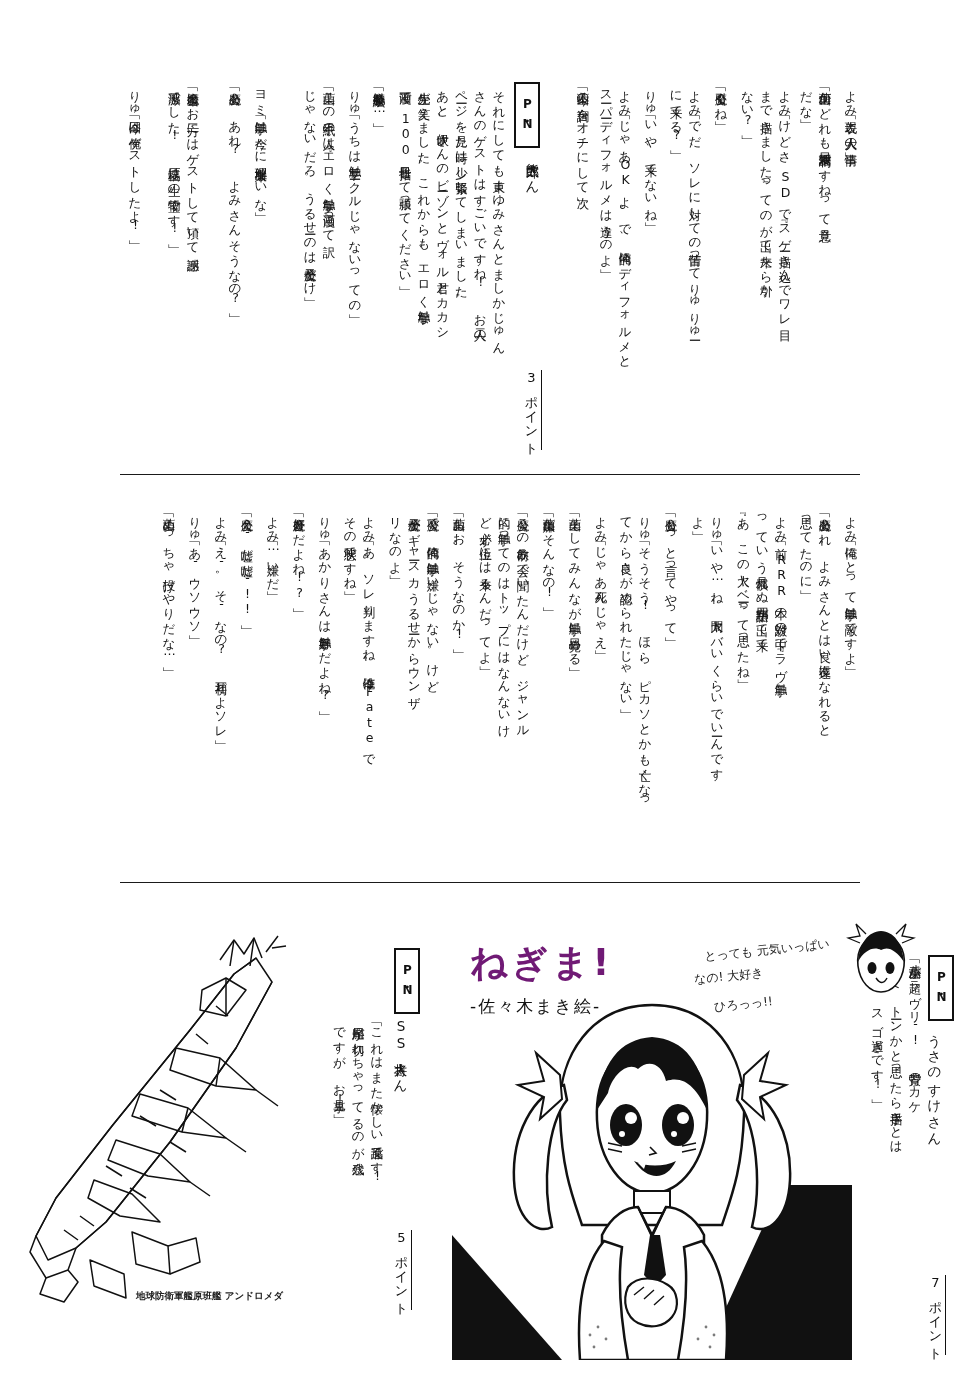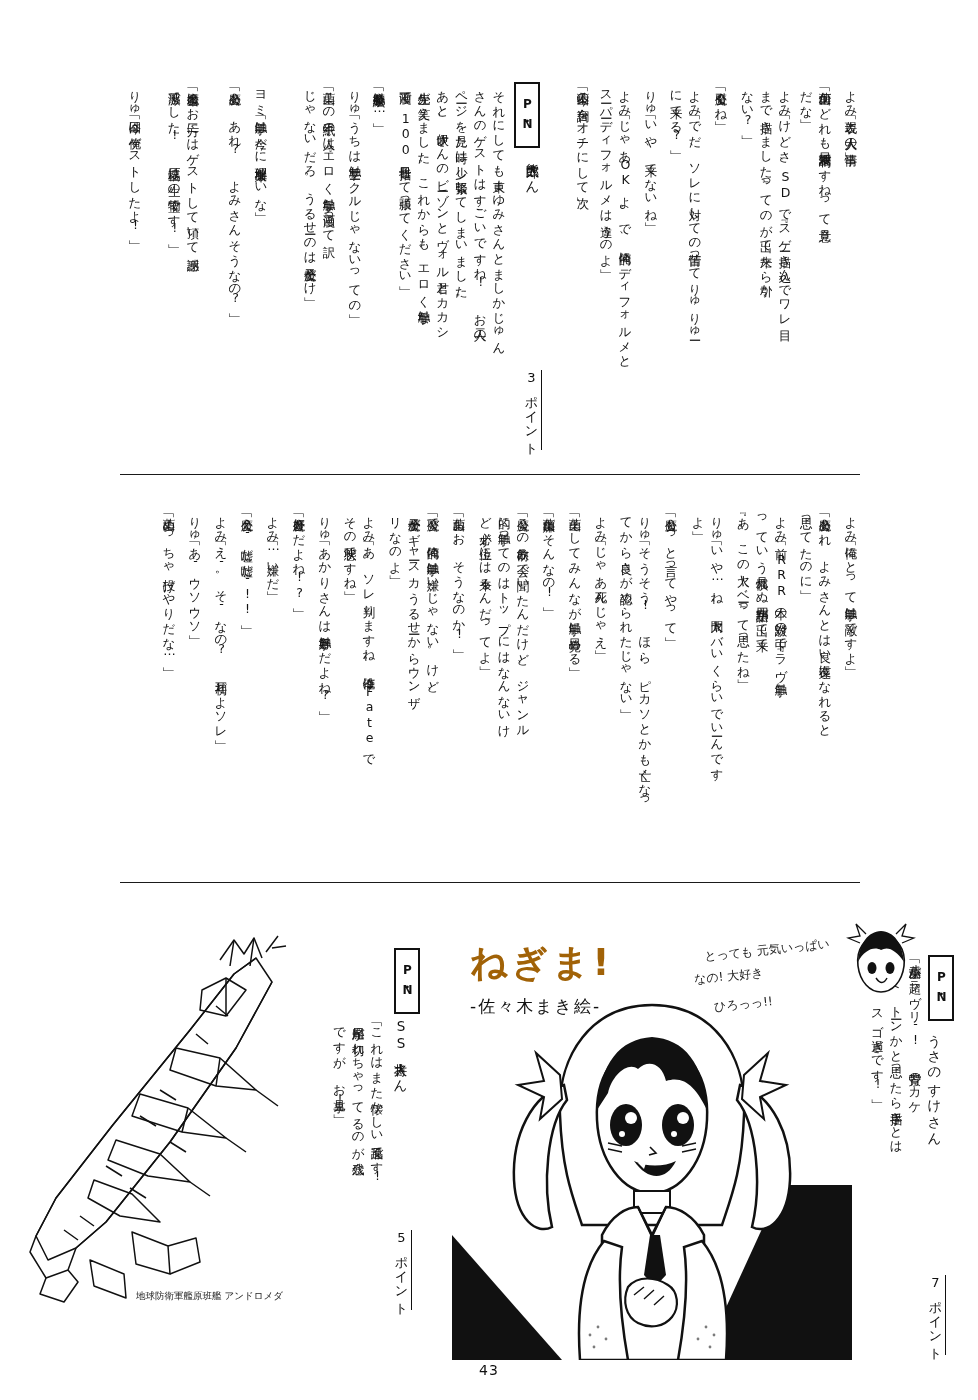--- a/index.html
+++ b/index.html
@@ -81,20 +81,21 @@
   .logo-text{
     position:absolute;
     font-family:"DejaVu Sans", sans-serif;
     font-weight:bold;
   }
 
   .caption{
     position:absolute;
     font-size:10px;
     color:#222;
+    font-weight:bold;
   }
 
   .pagenum{
     position:absolute;
     left:0;right:0;
     bottom:22px;
     text-align:center;
     font-size:14px;
     color:#111;
     letter-spacing:1px;
@@ -264,21 +265,21 @@
           <circle cx="154" cy="404" r="1.4"></circle>
             <circle cx="142" cy="412" r="1.4"></circle>
           <circle cx="262" cy="400" r="1.4"></circle>
             <circle cx="254" cy="392" r="1.4"></circle>
           <circle cx="246" cy="404" r="1.4"></circle>
             <circle cx="258" cy="412" r="1.4"></circle>
         </g>
       </svg>
     </div>
 
-    <div class="logo-text" style="left:470px;top:38px;font-size:37px;letter-spacing:3px;color:#a16207;">ねぎま!</div>
+    <div class="logo-text" style="left:470px;top:38px;font-size:37px;letter-spacing:3px;color:#701a75;">ねぎま!</div>
     <div class="logo-text" style="left:470px;top:95px;font-size:17px;letter-spacing:2px;color:#111;font-weight:normal;">-佐々木まき絵-</div>
 
 
     <div class="handwrite" style="left:704px;top:42px;">とっても 元気いっぱい</div>
     <div class="handwrite" style="left:694px;top:68px;">なの! 大好き</div>
     <div class="handwrite" style="left:714px;top:96px;">ひろっっ!!</div>
 
     <svg style="position:absolute;left:846px;top:18px;" width="70" height="90" viewBox="0 0 70 90">
       <path d="M35,18 C18,18 10,32 12,48 C14,64 24,74 35,74 C46,74 56,64 58,48 C60,32 52,18 35,18 Z" fill="#fff" stroke="#111" stroke-width="1.6"></path>
       <path d="M12,44 C14,24 22,14 35,13 C48,14 56,24 58,44 C50,32 42,28 35,32 C28,28 18,32 12,44 Z" fill="#111"></path>
@@ -336,14 +337,13 @@
           <path d="M236,160 L258,176 M206,208 L226,222 M170,252 L190,266"></path>
 
           <path d="M150,212 L166,222 M110,258 L126,268"></path>
         </g>
       </svg>
     </div>
     <div class="caption" style="left:136px;top:390px;font-size:9.5px;">地球防衛軍艦原班艦 アンドロメダ</div>
 
   </div>
 
-  <div class="pagenum">43</div>
 </div>
 
 </body></html>

